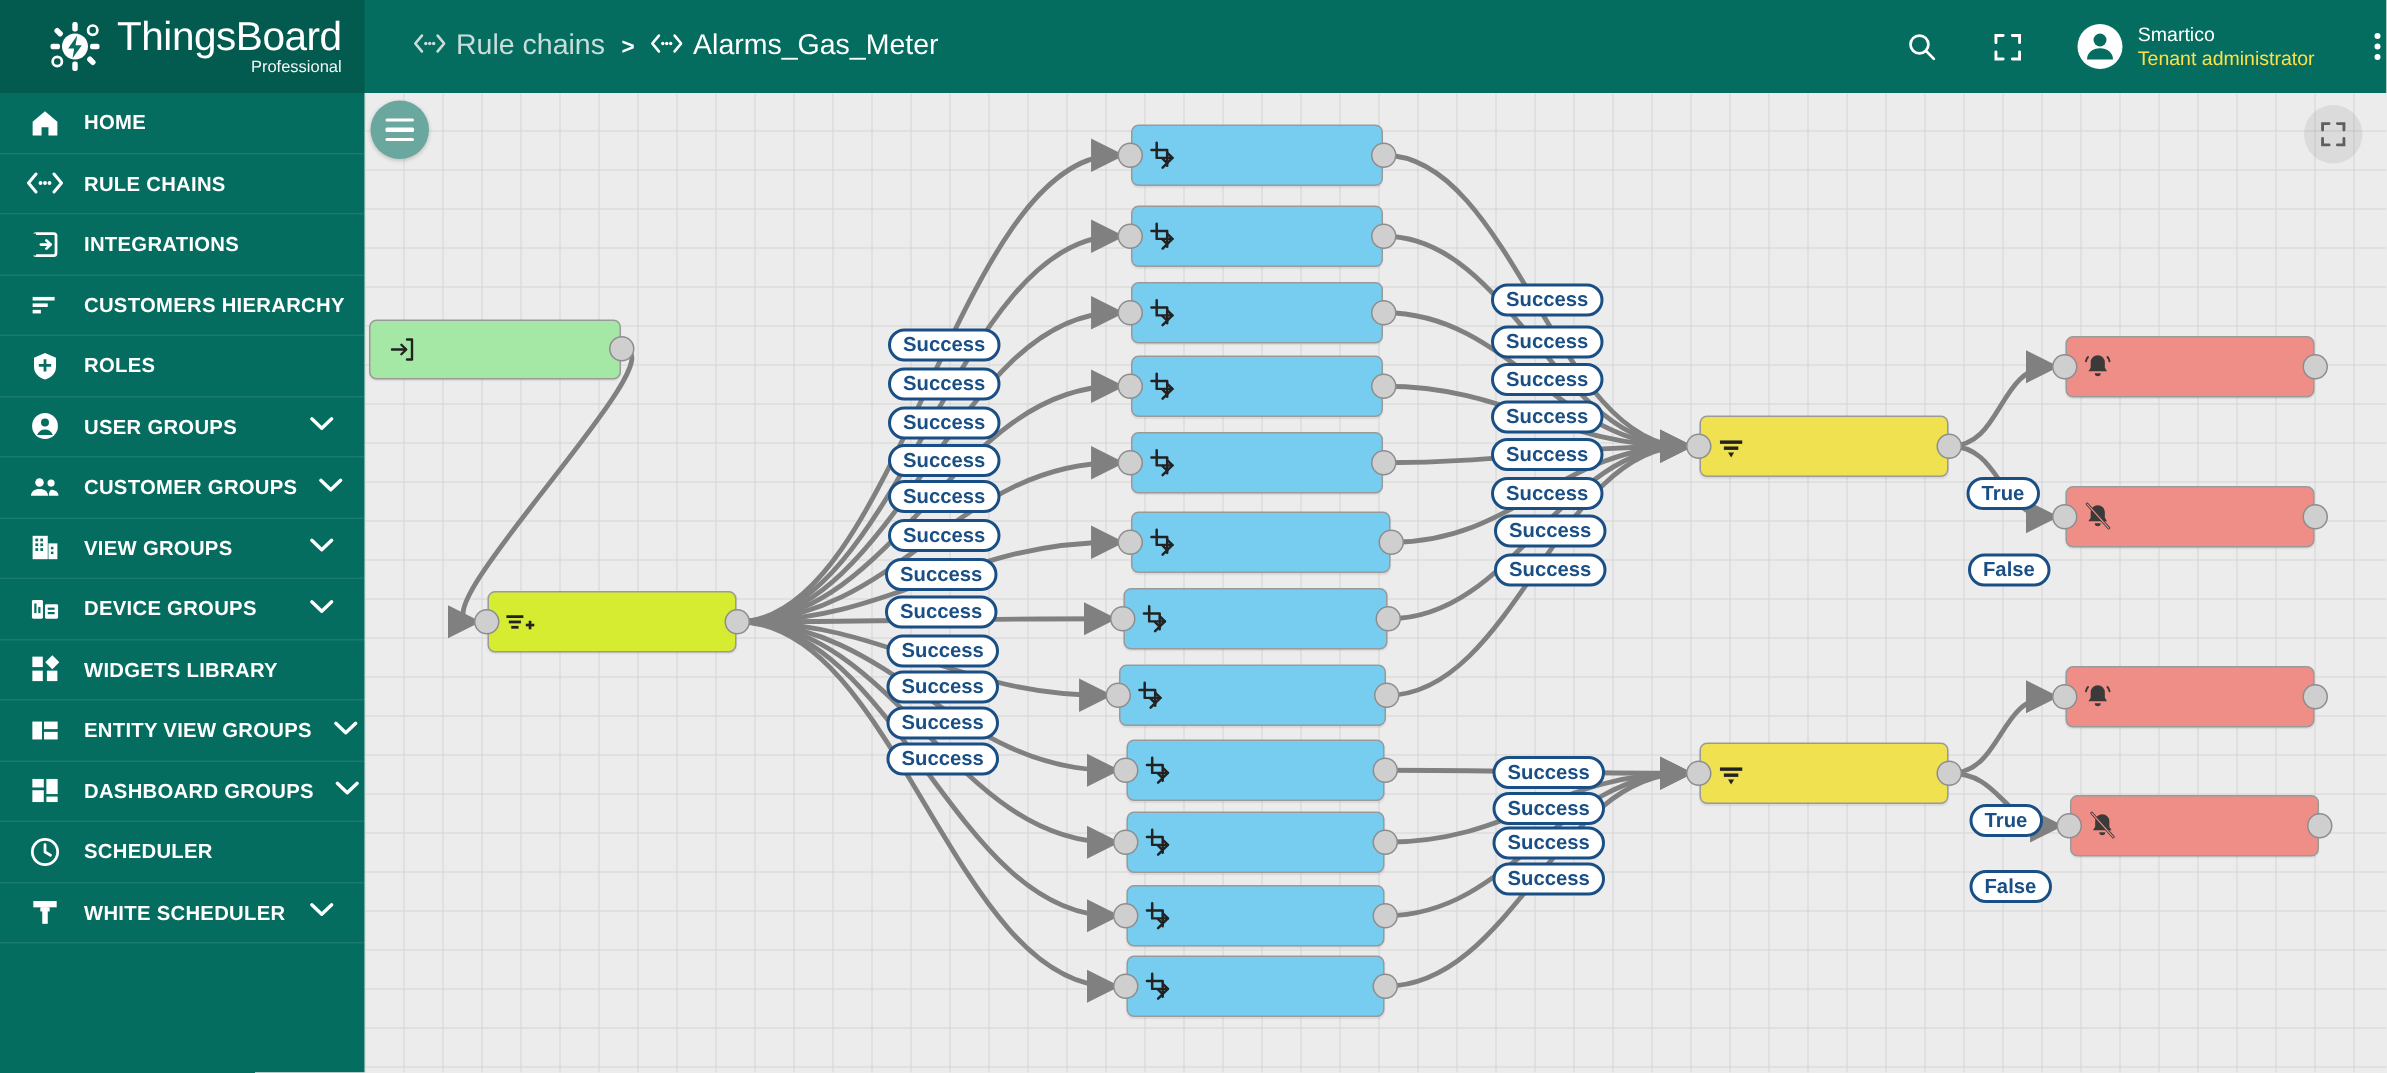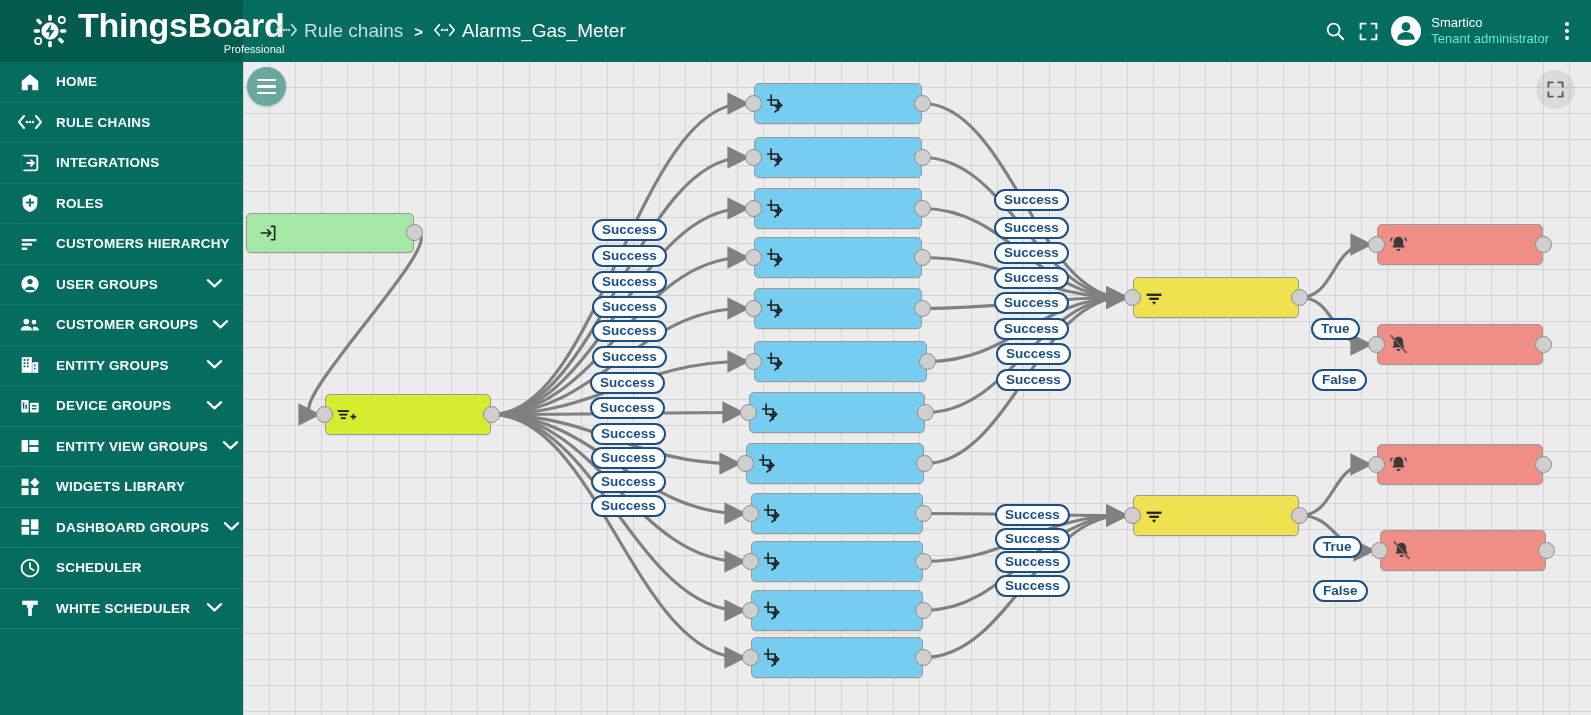--- a/index.html
+++ b/index.html
@@ -15,43 +15,43 @@
   .topbar {
     position: absolute; left: 0; top: 0; width: 1591px; height: 62px;
     background: #046d60; display: flex; align-items: center; z-index: 30;
   }
   .brand {
     width: 243px; height: 62px; background: #035a4f;
     display: flex; align-items: center; padding-left: 30px; gap: 8px;
   }
   .brand-logo { width: 40px; height: 40px; flex: 0 0 40px; }
   .brand-text { display: flex; flex-direction: column; line-height: 1; }
-  .brand-title { color: #fff; font-size: 34px; font-weight: 700; letter-spacing: -0.3px; }
+  .brand-title { color: #fff; font-size: 27px; font-weight: 400; letter-spacing: -0.3px; }
   .brand-sub { color: #fff; font-size: 11px; text-align: right; margin-top: 2px; opacity: .95; }
 
   .breadcrumb {
     display: flex; align-items: center; gap: 11px;
     margin-left: 33px; font-size: 19px; color: #fff;
   }
   .bc-link { display: flex; align-items: center; gap: 7px; color: #c9dedb; cursor: pointer; }
   .bc-cur  { display: flex; align-items: flex-start; gap: 7px; color: #ffffff; }
   .bc-sep  { color: #ffffff; font-size: 15px; font-weight: bold; }
 
   .topbar-right {
     margin-left: auto; display: flex; align-items: center;
-    gap: 12px; padding-right: 18px; color: #fff;
+    gap: 36px; color: #fff;
   }
   .user-block { display: flex; align-items: center; gap: 10px; }
   .avatar-circle {
     width: 30px; height: 30px; border-radius: 50%; background: #fff;
     display: flex; align-items: center; justify-content: center;
   }
   .user-names { display: flex; flex-direction: column; line-height: 1.25; }
   .user-name { font-size: 13px; color: #fff; }
-  .user-role { font-size: 13px; color: #5eead4; }
+  .user-role { font-size: 13px; color: #fde047; }
   .icon-btn { cursor: pointer; display: flex; align-items: center; justify-content: center; }
   .kebab { display: flex; flex-direction: column; gap: 3px; cursor: pointer; padding: 4px; }
   .kebab span { width: 4px; height: 4px; border-radius: 50%; background: #fff; }
 
   
   .sidebar {
     position: absolute; left: 0; top: 62px; width: 243px; height: 653px;
     background: #046d60; overflow: hidden; z-index: 20;
   }
   .nav-item {
@@ -238,36 +238,36 @@
             <path d="M9 12 h7" fill="none" stroke="#fff" stroke-width="2" stroke-linecap="round" stroke-linejoin="round"></path>
             <path d="M13 9 l3 3 -3 3" fill="none" stroke="#fff" stroke-width="2" stroke-linecap="round" stroke-linejoin="round"></path>
             <path d="M4 4 v16" stroke="#046d60" stroke-width="3"></path>
           </svg>
         </span>
         <span class="nav-label">INTEGRATIONS</span>
       </div>
       <div class="nav-item">
         <span class="nav-ico">
           <svg width="22" height="22" viewBox="0 0 24 24">
+            <rect x="3" y="6.5" width="16" height="2.6" fill="#fff"></rect>
+            <rect x="3" y="11.2" width="11" height="2.6" fill="#fff"></rect>
+            <rect x="3" y="15.9" width="6" height="2.6" fill="#fff"></rect>
+          </svg>
+        </span>
+        <span class="nav-label">CUSTOMERS HIERARCHY</span>
+      </div>
+      <div class="nav-item">
+        <span class="nav-ico">
+          <svg width="22" height="22" viewBox="0 0 24 24">
             <path d="M12 2.5 L20 6 v6.5c0 5-3.6 8-8 9.3-4.4-1.3-8-4.3-8-9.3V6z" fill="#fff"></path>
             <path d="M12 7 v9" stroke="#046d60" stroke-width="2"></path>
             <path d="M7.5 11.5 h9" stroke="#046d60" stroke-width="2"></path>
           </svg>
         </span>
         <span class="nav-label">ROLES</span>
-      </div>
-      <div class="nav-item">
-        <span class="nav-ico">
-          <svg width="22" height="22" viewBox="0 0 24 24">
-            <rect x="3" y="6.5" width="16" height="2.6" fill="#fff"></rect>
-            <rect x="3" y="11.2" width="11" height="2.6" fill="#fff"></rect>
-            <rect x="3" y="15.9" width="6" height="2.6" fill="#fff"></rect>
-          </svg>
-        </span>
-        <span class="nav-label">CUSTOMERS HIERARCHY</span>
       </div>
       <div class="nav-item">
         <span class="nav-ico">
           <svg width="22" height="22" viewBox="0 0 24 24">
             <circle cx="12" cy="12" r="9.4" fill="#fff"></circle>
             <circle cx="12" cy="9.4" r="2.9" fill="#046d60"></circle>
             <path d="M6.3 18.6c.9-2.6 3-4 5.7-4s4.8 1.4 5.7 4" fill="#046d60"></path>
           </svg>
         </span>
         <span class="nav-label">USER GROUPS</span>
@@ -299,21 +299,21 @@
               <rect x="8.6" y="5.5" width="2" height="2"></rect>
               <rect x="5" y="9" width="2" height="2"></rect>
               <rect x="8.6" y="9" width="2" height="2"></rect>
               <rect x="5" y="12.5" width="2" height="2"></rect>
               <rect x="8.6" y="12.5" width="2" height="2"></rect>
               <rect x="16.3" y="11.5" width="1.8" height="1.8"></rect>
               <rect x="16.3" y="15" width="1.8" height="1.8"></rect>
             </g>
           </svg>
         </span>
-        <span class="nav-label">ENTITY GROUPS</span>
+        <span class="nav-label">VIEW GROUPS</span>
         <span class="nav-chev"><svg width="17" height="11" viewBox="0 0 18 11" fill="none" stroke="#fff" stroke-width="2.4" stroke-linecap="round" stroke-linejoin="round">
             <path d="M2 2 L9 8.6 L16 2"></path>
           </svg></span>
       </div>
       <div class="nav-item">
         <span class="nav-ico">
           <svg width="22" height="22" viewBox="0 0 24 24">
             <rect x="2.5" y="5.5" width="8" height="13.5" rx="1" fill="#fff"></rect>
             <rect x="12" y="8.5" width="9.5" height="10.5" rx="1" fill="#fff"></rect>
             <g fill="#046d60">
@@ -325,40 +325,40 @@
           </svg>
         </span>
         <span class="nav-label">DEVICE GROUPS</span>
         <span class="nav-chev"><svg width="17" height="11" viewBox="0 0 18 11" fill="none" stroke="#fff" stroke-width="2.4" stroke-linecap="round" stroke-linejoin="round">
             <path d="M2 2 L9 8.6 L16 2"></path>
           </svg></span>
       </div>
       <div class="nav-item">
         <span class="nav-ico">
           <svg width="22" height="22" viewBox="0 0 24 24">
+            <rect x="2.8" y="3" width="7.6" height="7.6" fill="#fff"></rect>
+            <path d="M17.3 2 L22.4 7.1 L17.3 12.2 L12.2 7.1 Z" fill="#fff"></path>
+            <rect x="2.8" y="13.2" width="7.6" height="7.6" fill="#fff"></rect>
+            <rect x="13.4" y="13.2" width="7.6" height="7.6" fill="#fff"></rect>
+          </svg>
+        </span>
+        <span class="nav-label">WIDGETS LIBRARY</span>
+      </div>
+      <div class="nav-item">
+        <span class="nav-ico">
+          <svg width="22" height="22" viewBox="0 0 24 24">
             <rect x="2.8" y="5.5" width="7" height="13" fill="#fff"></rect>
             <rect x="11.3" y="5.5" width="9.9" height="5.5" fill="#fff"></rect>
             <rect x="11.3" y="13" width="9.9" height="5.5" fill="#fff"></rect>
           </svg>
         </span>
         <span class="nav-label">ENTITY VIEW GROUPS</span>
         <span class="nav-chev"><svg width="17" height="11" viewBox="0 0 18 11" fill="none" stroke="#fff" stroke-width="2.4" stroke-linecap="round" stroke-linejoin="round">
             <path d="M2 2 L9 8.6 L16 2"></path>
           </svg></span>
-      </div>
-      <div class="nav-item">
-        <span class="nav-ico">
-          <svg width="22" height="22" viewBox="0 0 24 24">
-            <rect x="2.8" y="3" width="7.6" height="7.6" fill="#fff"></rect>
-            <path d="M17.3 2 L22.4 7.1 L17.3 12.2 L12.2 7.1 Z" fill="#fff"></path>
-            <rect x="2.8" y="13.2" width="7.6" height="7.6" fill="#fff"></rect>
-            <rect x="13.4" y="13.2" width="7.6" height="7.6" fill="#fff"></rect>
-          </svg>
-        </span>
-        <span class="nav-label">WIDGETS LIBRARY</span>
       </div>
       <div class="nav-item">
         <span class="nav-ico">
           <svg width="22" height="22" viewBox="0 0 24 24">
             <rect x="2.8" y="3.6" width="8.3" height="6.2" fill="#fff"></rect>
             <rect x="2.8" y="11.8" width="8.3" height="8.6" fill="#fff"></rect>
             <rect x="13" y="3.6" width="8.2" height="11" fill="#fff"></rect>
             <rect x="13" y="16.4" width="8.2" height="4" fill="#fff"></rect>
           </svg>
         </span>

